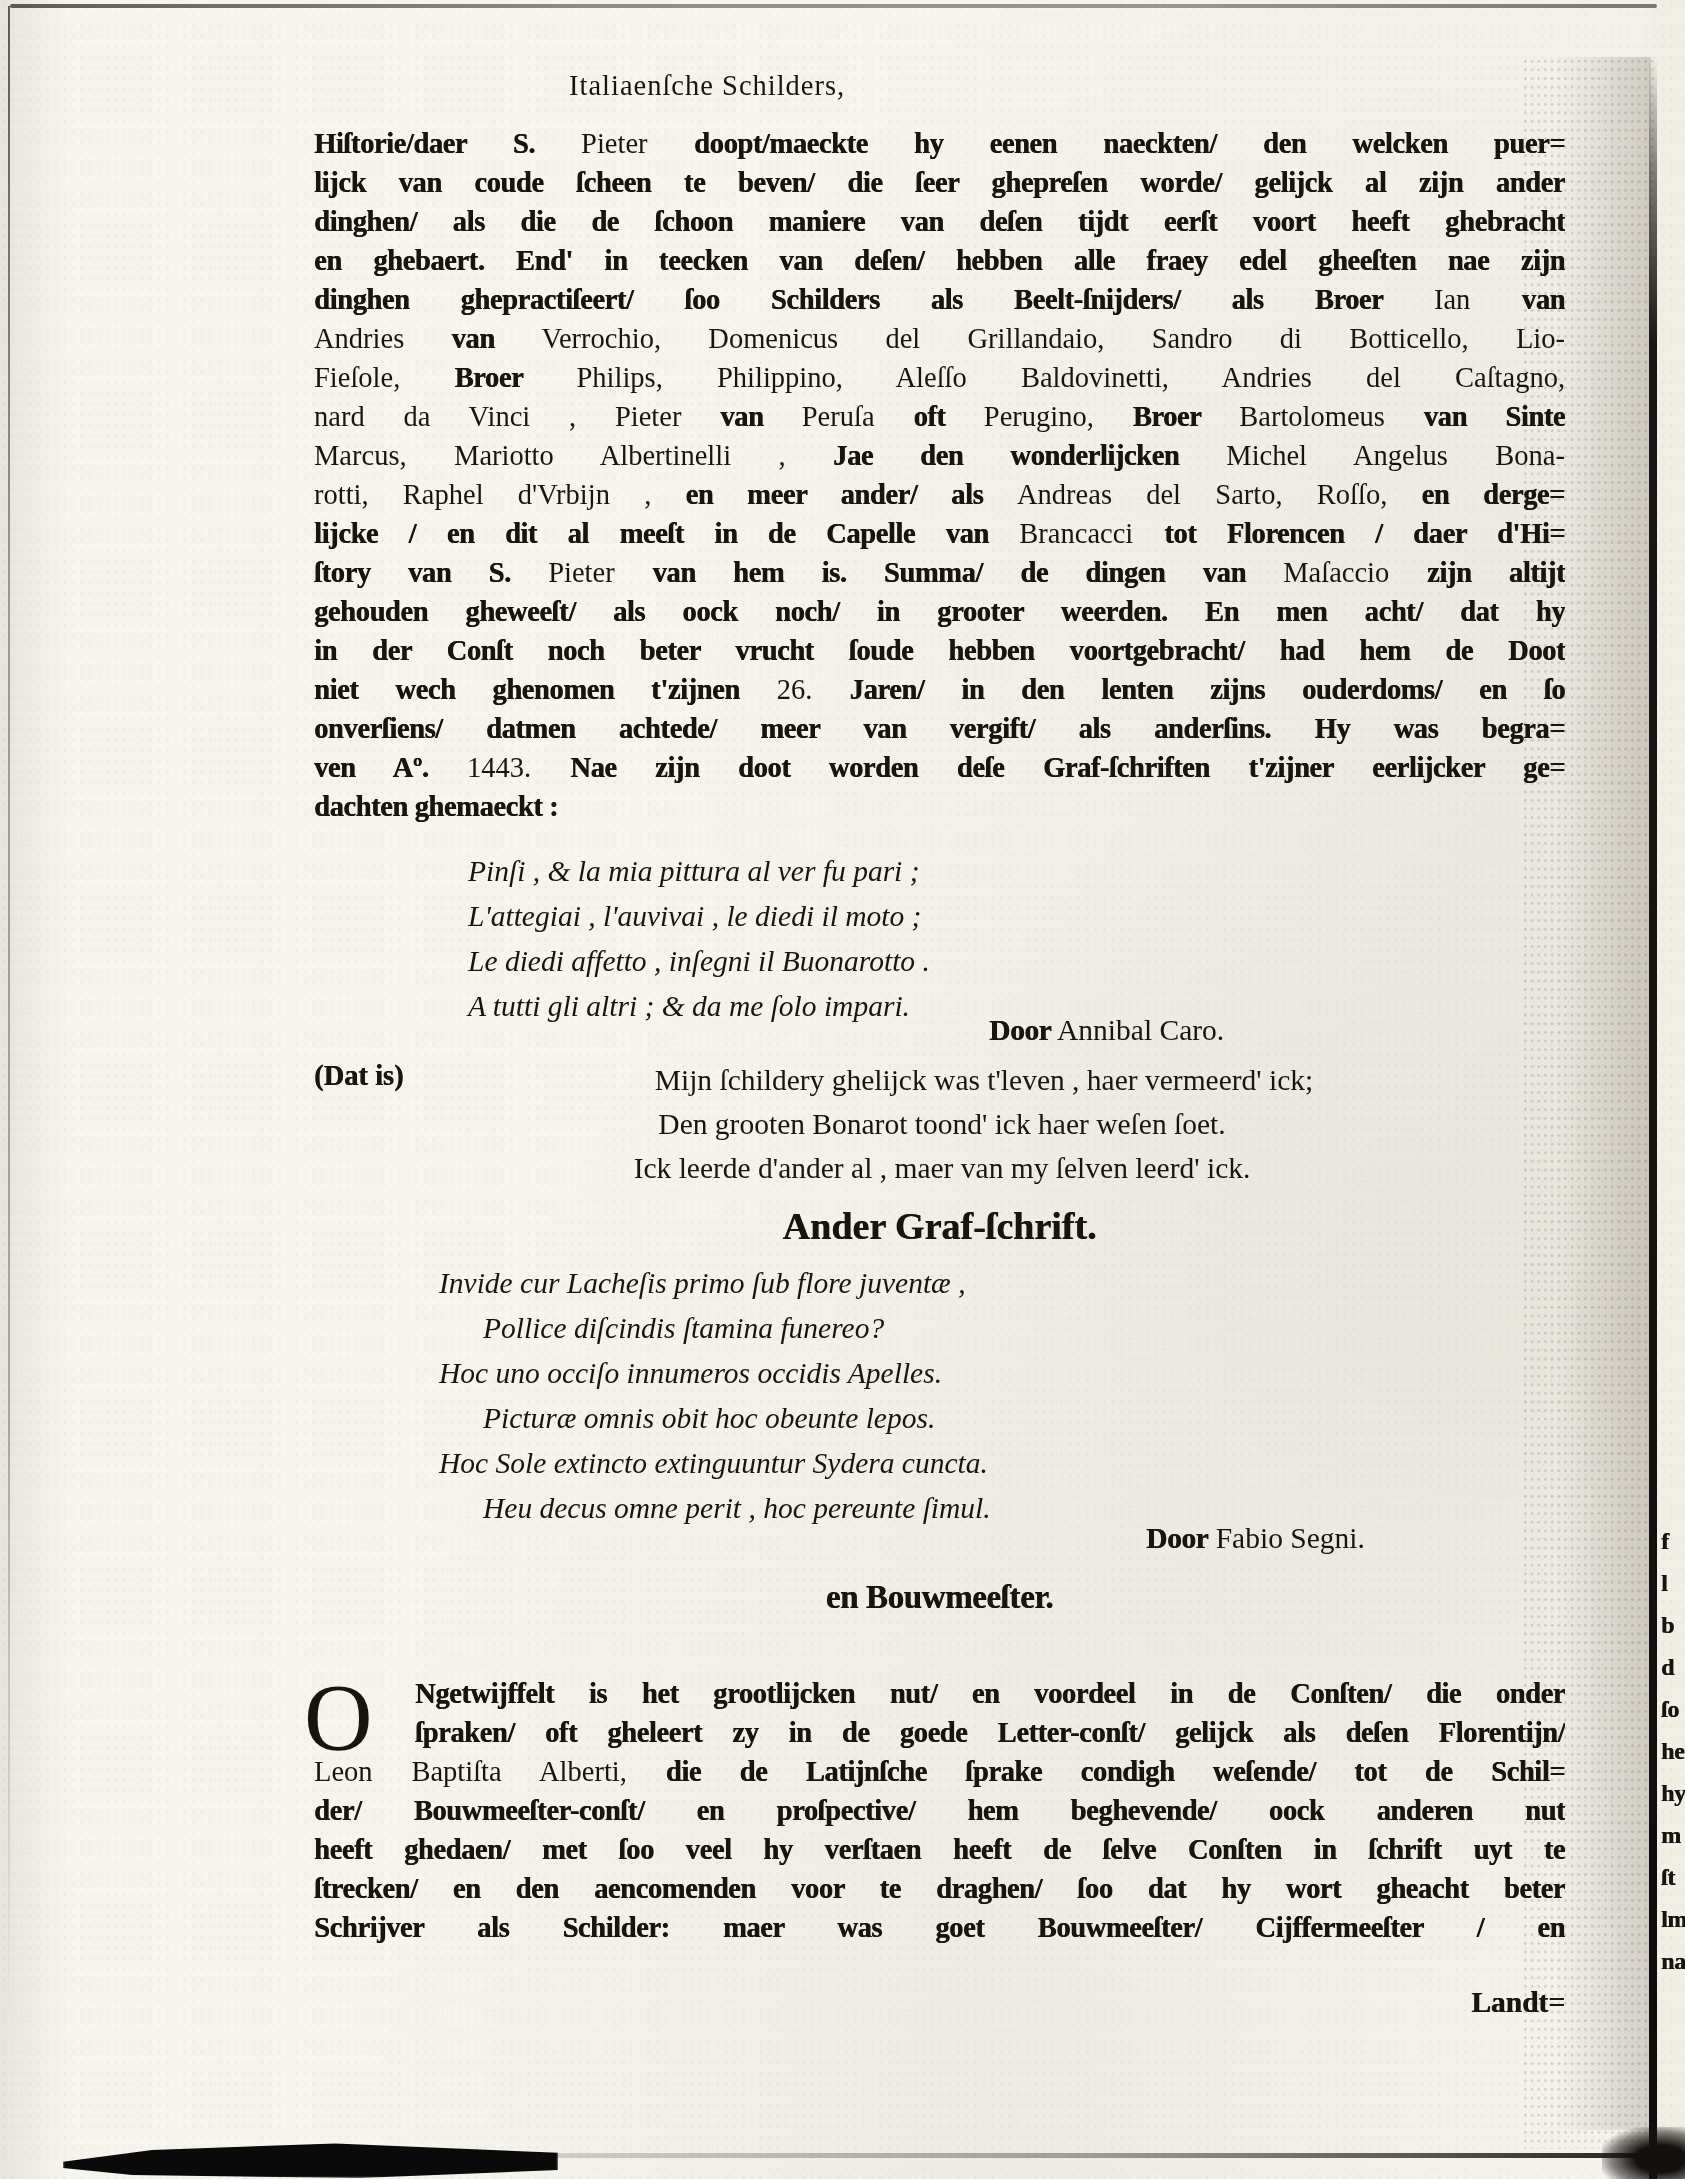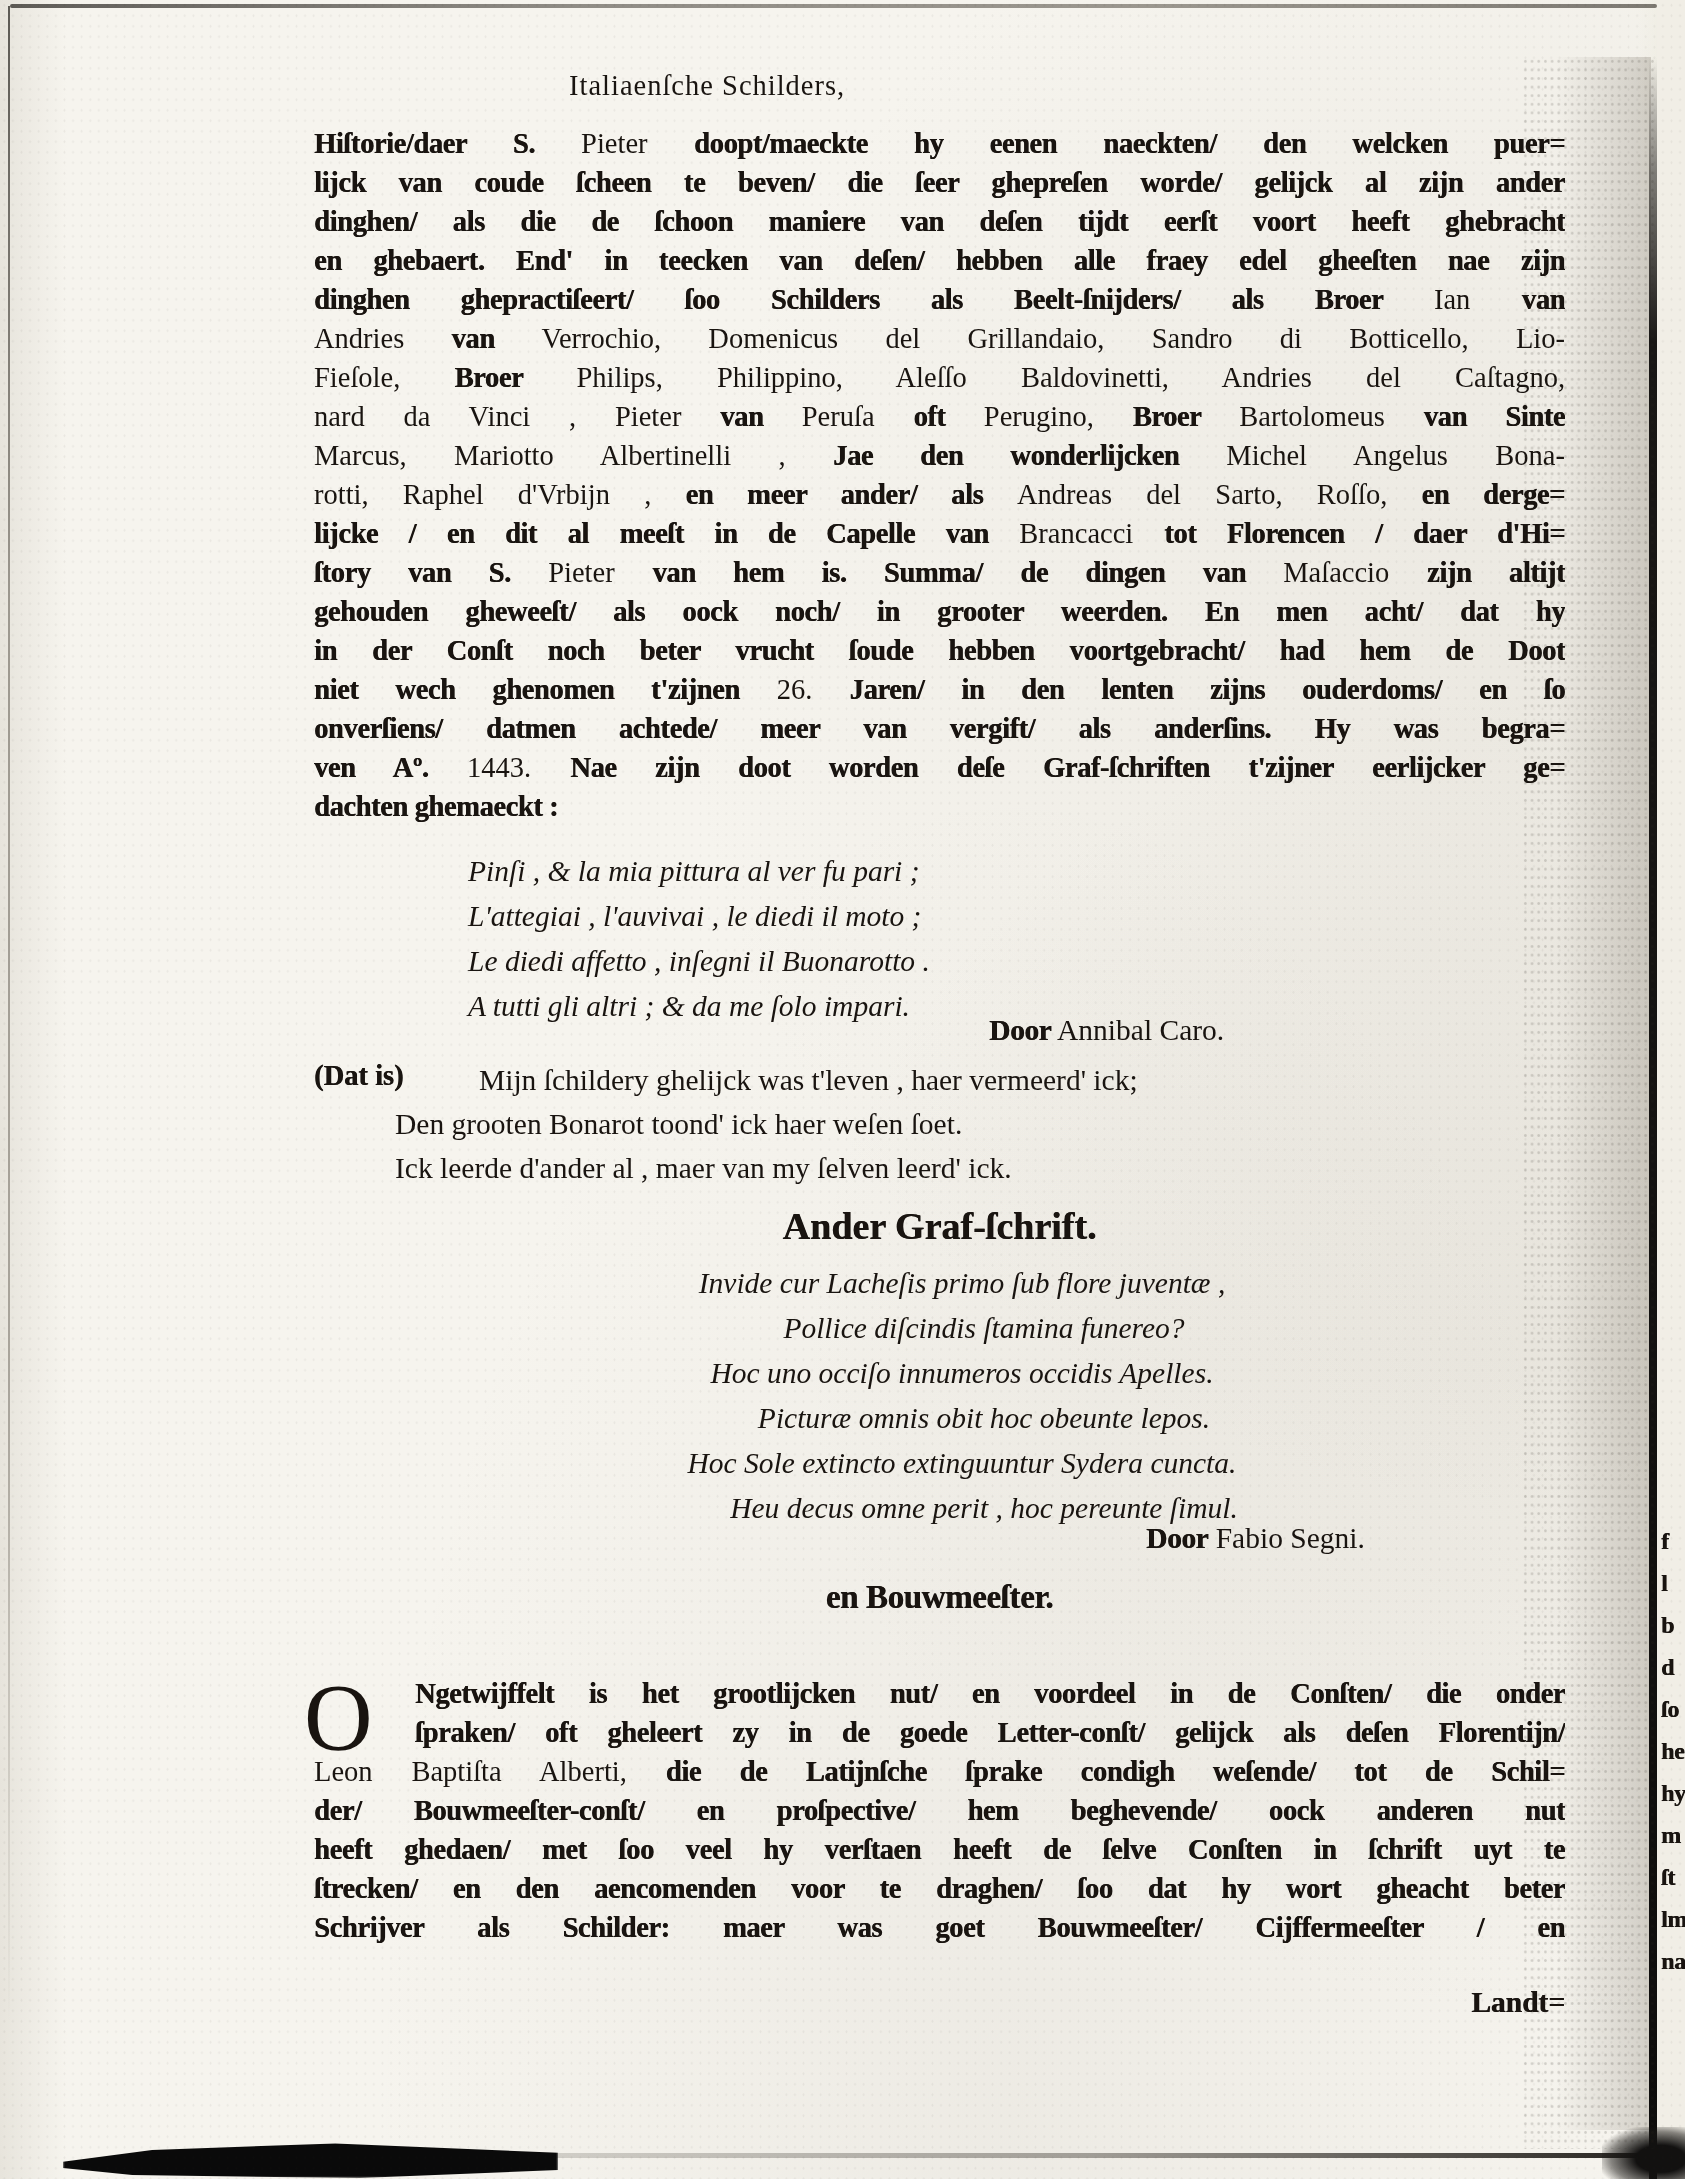--- a/index.html
+++ b/index.html
@@ -28,25 +28,25 @@
   
   .verse{font-style:italic;}
   .verse .tline{white-space:nowrap;}
   .verse-it{left:468px;top:849px;font-size:29.5px;width:951px;}
   .verse-it .tline{line-height:45px;height:45px;}
   .attr{font-size:29.5px;}
   .attr1{left:989px;top:1014px;}
   .attr2{left:1146px;top:1522px;}
   .datis{left:314px;top:1060px;font-size:28.5px;font-weight:bold;text-shadow:0.5px 0 0 currentColor;}
   .verse-nl{left:395px;top:1058px;font-size:29.5px;width:1094px;font-style:normal;}
-  .verse-nl .tline{line-height:44px;height:44px;}
+  .verse-nl .tline{line-height:44px;height:44px;text-align:center;}
   .verse-nl .tline:first-child{padding-left:84px;}
   .heading2{left:314px;top:1204px;width:1251px;text-align:center;font-size:38px;font-weight:bold;text-shadow:0.5px 0 0 currentColor;}
   .verse-la{left:439px;top:1261px;font-size:29.5px;width:1046px;}
-  .verse-la .tline{line-height:45px;height:45px;text-align:center;}
+  .verse-la .tline{line-height:45px;height:45px;}
   .verse-la .tline:nth-child(even){padding-left:44px;}
   .section-heading{left:314px;top:1571px;width:1251px;text-align:center;font-size:33px;}
   .section-heading .tline{line-height:52px;height:52px;}
   
   .dropcap{left:304px;top:1678px;font-size:95px;line-height:80px;font-weight:normal;}
   .para2{left:314px;top:1674px;width:1251px;font-size:28.5px;}
   .para2 .tline{line-height:39px;height:39px;text-align:justify;text-align-last:justify;overflow:hidden;}
   .para2 .tline:nth-child(-n+2){padding-left:101px;}
   .catchword{left:1265px;top:1986px;width:300px;text-align:right;font-size:29.5px;font-weight:bold;text-shadow:0.5px 0 0 currentColor;}
   

